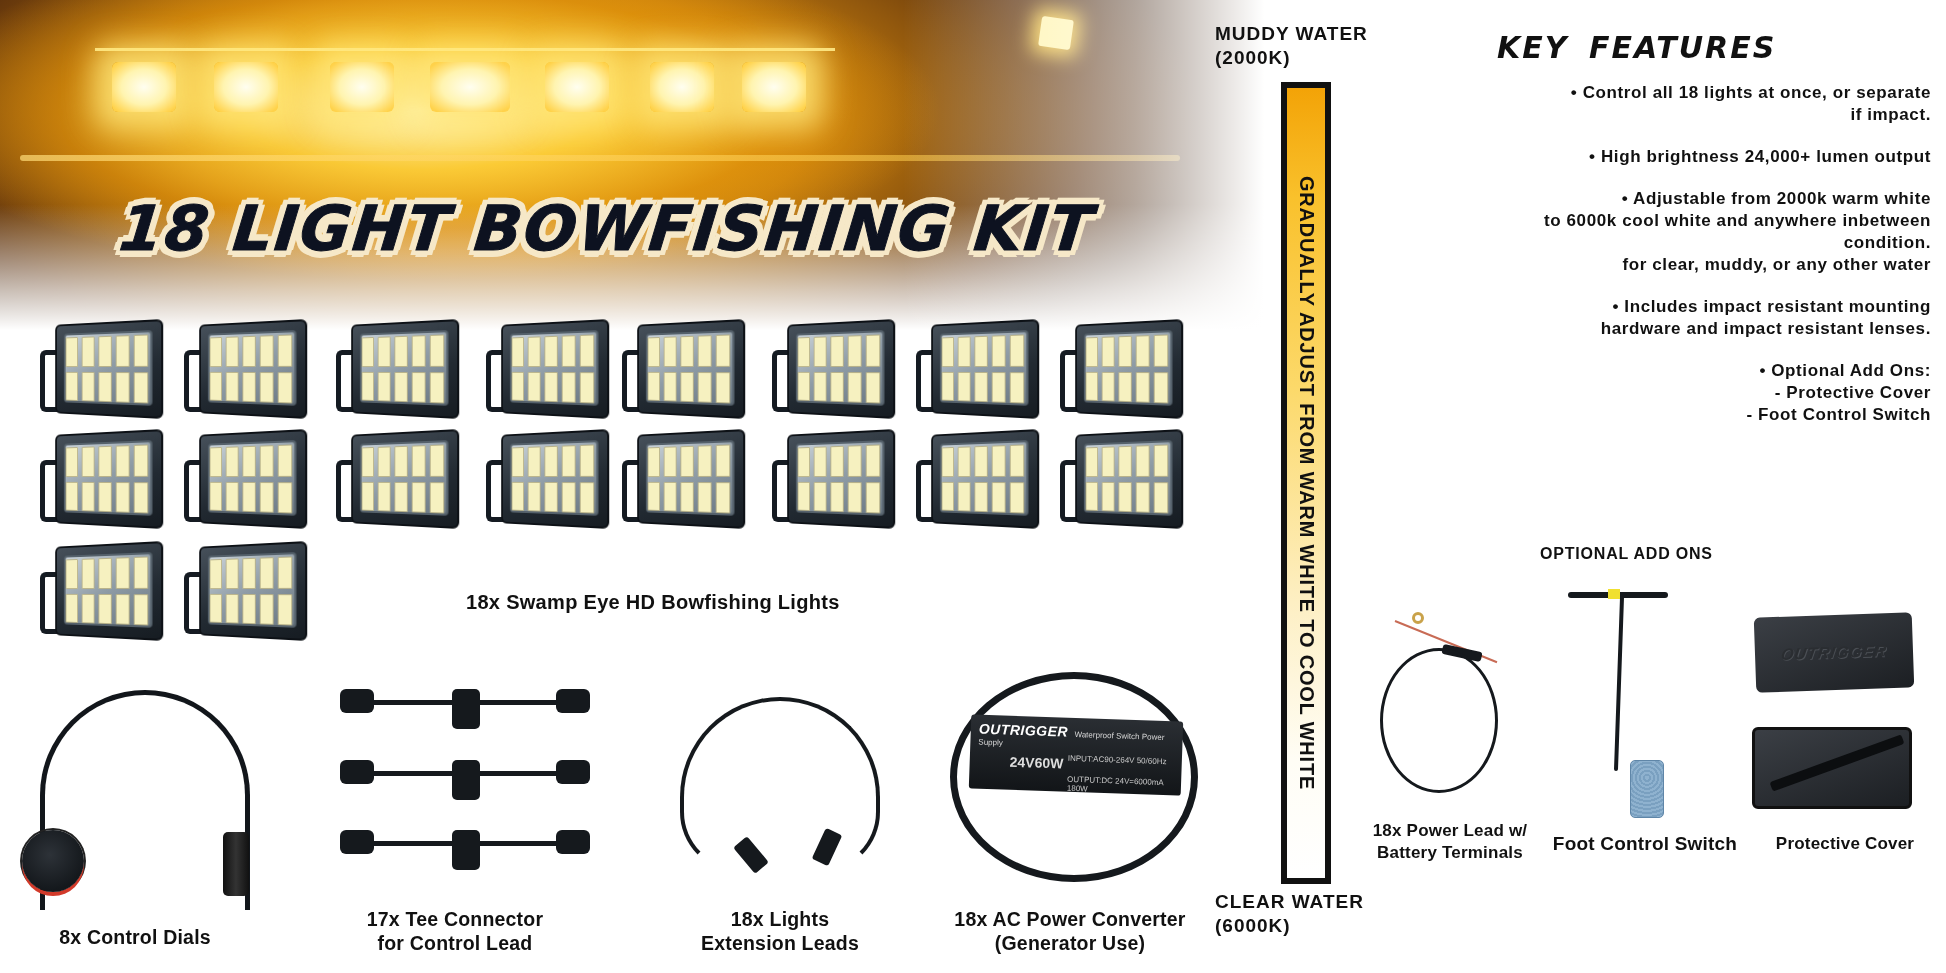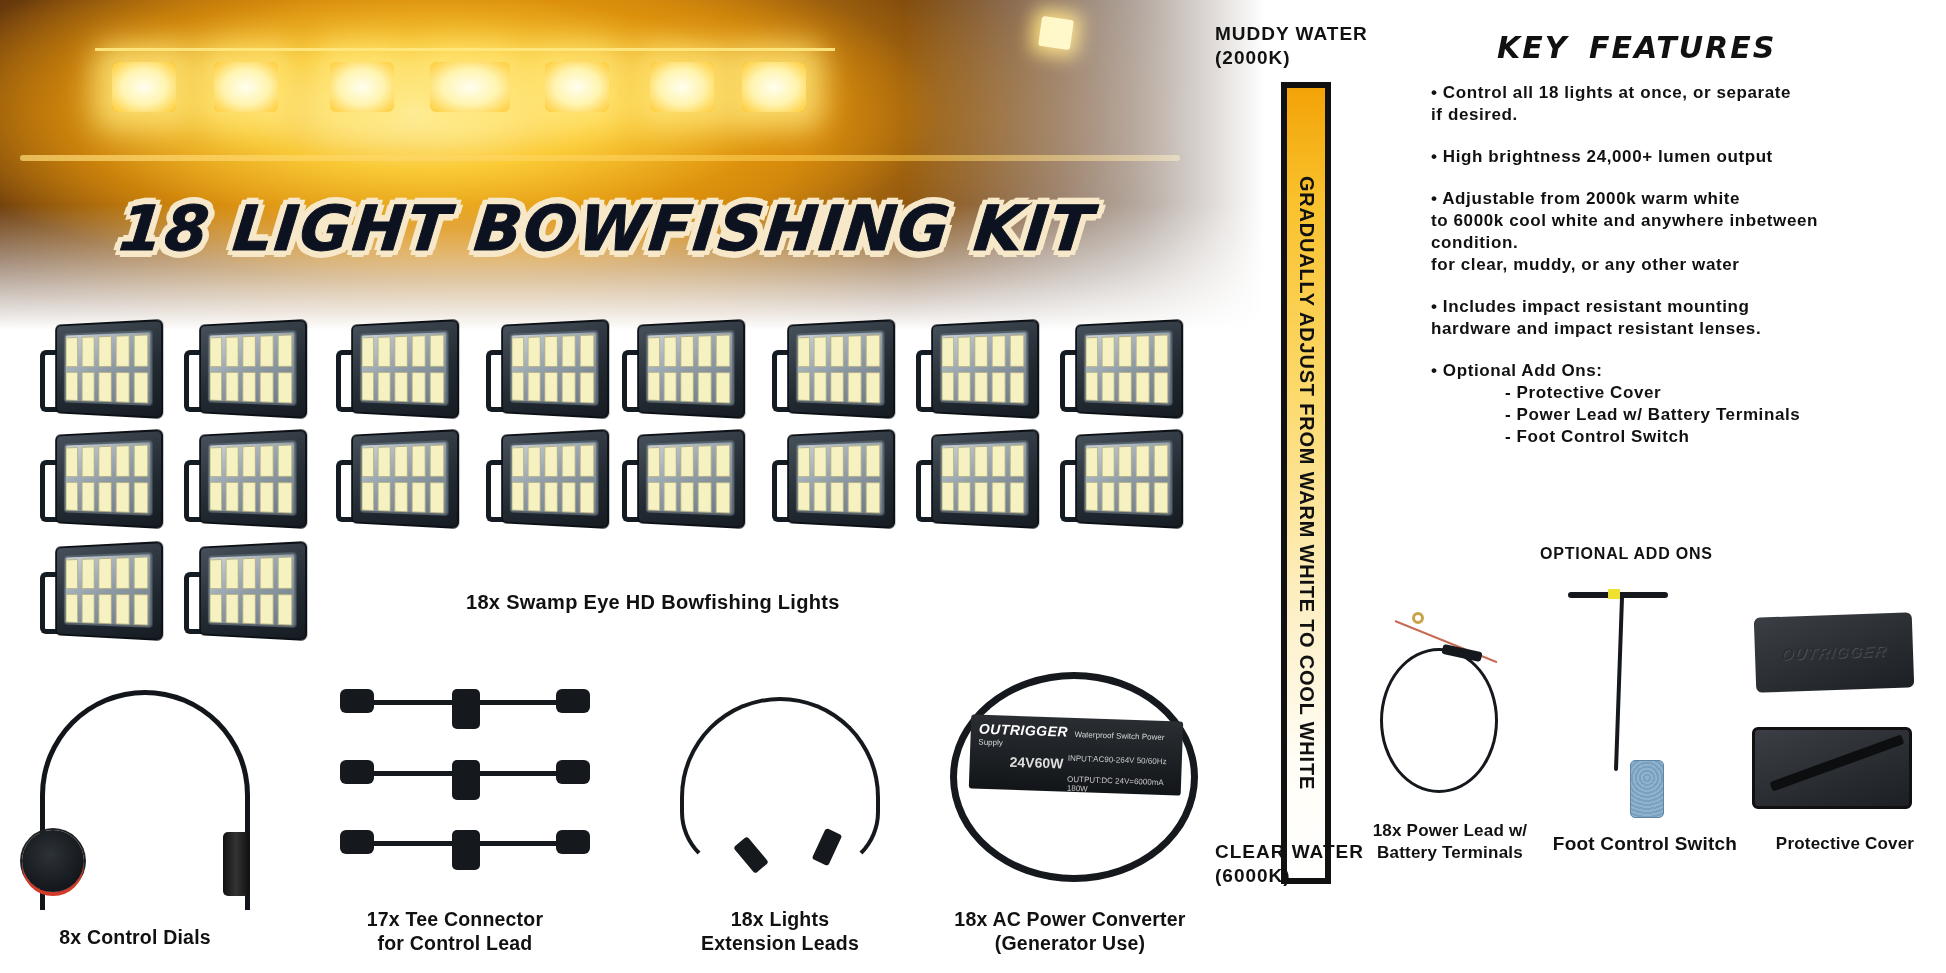--- a/index.html
+++ b/index.html
@@ -129,41 +129,41 @@
   .pc-brand { font-weight: 900; font-style: italic; font-size: 14px; color: #fff; letter-spacing: 0.5px; }
   .pc-spec { font-size: 8px; margin-top: 4px; color: #c8c8c8; }
   .pc-watt { position: absolute; left: 40px; top: 38px; font-size: 14px; font-weight: bold; color: #ddd; }
 
   
   .cct-top, .cct-bottom {
     position: absolute; left: 1215px; width: 180px; text-align: left;
     font-weight: bold; font-size: 19px; letter-spacing: 1px; line-height: 24px;
   }
   .cct-top { top: 22px; }
-  .cct-bottom { top: 840px; }
+  .cct-bottom { top: 890px; }
   .cct-bar {
     position: absolute; left: 1281px; top: 82px; width: 50px; height: 802px;
     border: 6px solid #111;
     background: linear-gradient(to bottom, #f3a307 0%, #f9c12c 14%, #fcd96a 38%, #fdefc3 65%, #fffdf5 85%, #ffffff 100%);
   }
   .cct-bar-text {
     position: absolute; left: 50%; top: 50%;
     transform: translate(-50%, -50%) rotate(90deg);
     white-space: nowrap; font-size: 20px; font-weight: bold; letter-spacing: 0.8px;
     font-family: "Liberation Sans", sans-serif; transform-origin: center; display: block;
   }
 
   
   .kf-title {
     position: absolute; left: 1497px; top: 30px;
     font-family: "DejaVu Sans", sans-serif; font-weight: 900; font-style: italic;
     font-size: 30px; letter-spacing: 2px; word-spacing: 8px;
   }
   .kf-list { position: absolute; left: 1431px; top: 82px; width: 500px; }
-  .kf-item { font-size: 17px; font-weight: bold; line-height: 22px; letter-spacing: 0.6px; margin-bottom: 20px; }
+  .kf-item { font-size: 17px; font-weight: bold; line-height: 22px; letter-spacing: 0.6px; margin-bottom: 20px; text-align: right; }
   .kf-item .line { display: block; }
   .kf-sub { display: block; padding-left: 74px; }
 
   .addons-title {
     position: absolute; left: 1540px; top: 545px; font-size: 16px; font-weight: bold; letter-spacing: 0.8px;
   }
 
   
   .pl-loop {
     position: absolute; left: 1380px; top: 648px; width: 118px; height: 145px;
@@ -605,39 +605,38 @@
 </div>
 <div class="cct-bottom">
   <span style="display:block">CLEAR WATER</span>
   <span style="display:block">(6000K)</span>
 </div>
 
 <div class="kf-title">KEY FEATURES</div>
 <div class="kf-list">
   <div class="kf-item">
     <span class="line">• Control all 18 lights at once, or separate</span>
-    <span class="line">if desired.</span>
+    <span class="line">if impact.</span>
   </div>
   <div class="kf-item">
     <span class="line">• High brightness 24,000+ lumen output</span>
   </div>
   <div class="kf-item">
     <span class="line">• Adjustable from 2000k warm white</span>
     <span class="line">to 6000k cool white and anywhere inbetween</span>
     <span class="line">condition.</span>
     <span class="line">for clear, muddy, or any other water</span>
   </div>
   <div class="kf-item">
     <span class="line">• Includes impact resistant mounting</span>
     <span class="line">hardware and impact resistant lenses.</span>
   </div>
   <div class="kf-item">
     <span class="line">• Optional Add Ons:</span>
     <span class="kf-sub">- Protective Cover</span>
-    <span class="kf-sub">- Power Lead w/ Battery Terminals</span>
     <span class="kf-sub">- Foot Control Switch</span>
   </div>
 </div>
 
 <div class="addons-title">OPTIONAL ADD ONS</div>
 
 <div class="item">
   <div class="pl-ring"></div>
   <div class="pl-wire"></div>
   <div class="pl-plug"></div>

